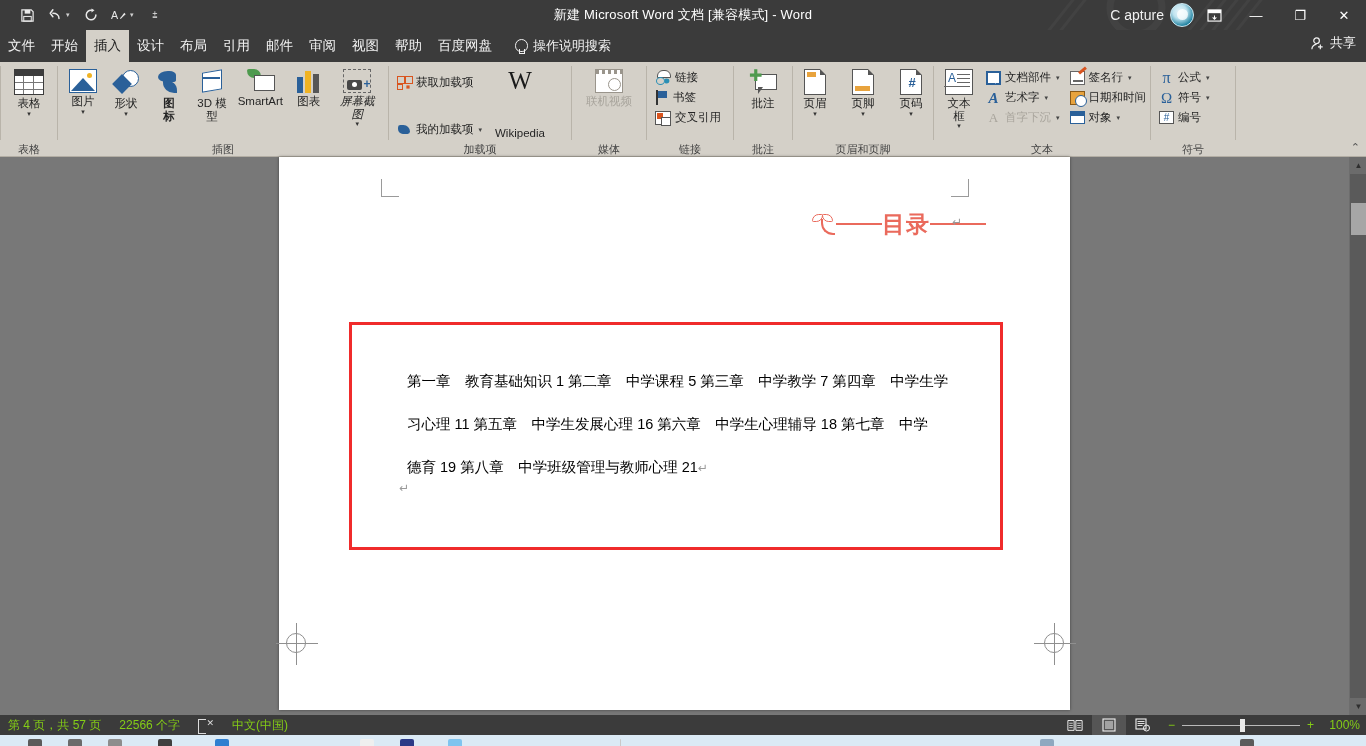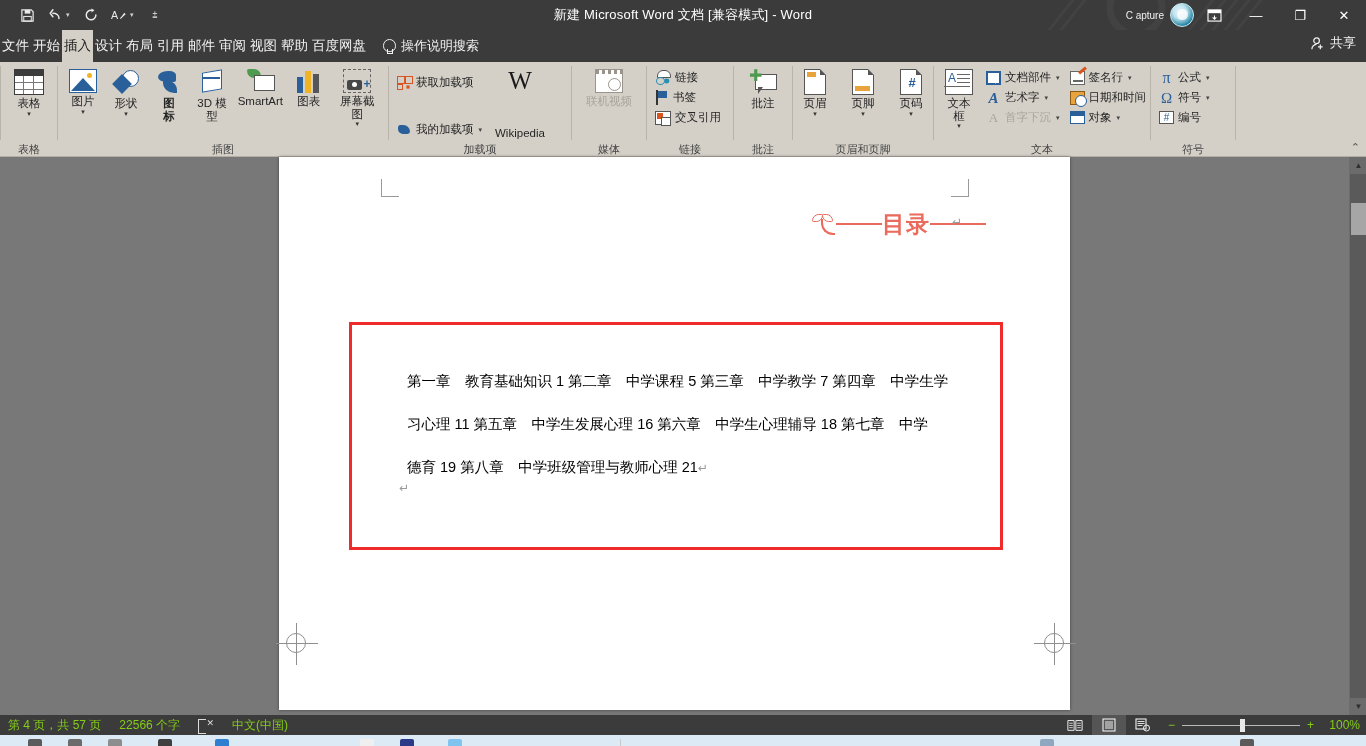--- a/index.html
+++ b/index.html
@@ -28,21 +28,21 @@
   }
   .qat-caret { font-size: 7px; color: #d0d0d0; margin-left: -4px; width: 10px; }
   .title-text {
     position: absolute; left: 0; right: 0; text-align: center;
     font-size: 13px; color: #ffffff; letter-spacing: .2px;
   }
   .title-right {
     position: absolute; right: 0; top: 0; height: 30px;
     display: flex; align-items: center; gap: 0;
   }
-  .acct-name { font-size: 10px; color: #f0f0f0; margin-right: 6px; }
+  .acct-name { font-size: 14px; color: #f0f0f0; margin-right: 6px; }
   .avatar {
     width: 24px; height: 24px; border-radius: 50%;
     background: radial-gradient(circle at 40% 35%, #eaf6fb 0%, #bfe3ef 35%, #1b7f9e 75%, #0d4f66 100%);
     border: 1px solid #cfe9f2; position: relative; overflow: hidden;
   }
   .avatar::after {
     content: ""; position: absolute; left: 6px; top: 5px; width: 11px; height: 11px;
     border-radius: 50%; background: rgba(255,255,255,.75);
   }
   .win-btn {
@@ -50,21 +50,21 @@
     color: #ffffff; font-size: 13px;
   }
   .ribbon-opts { width: 40px; }
 
   
   .tabstrip {
     position: absolute; top: 30px; left: 0; width: 1366px; height: 32px;
     background: #3b3b3b; display: flex; align-items: stretch;
   }
   .tab {
-    padding: 0 2px; display: flex; align-items: center;
+    padding: 0 8px; display: flex; align-items: center;
     font-size: 13.5px; color: #f2f2f2; white-space: nowrap;
   }
   .tab.active { background: #d4d0c8; color: #1a1a1a; }
   .tellme {
     display: flex; align-items: center; gap: 6px; padding-left: 14px;
     font-size: 13px; color: #f2f2f2; white-space: nowrap;
   }
   .bulb { width: 13px; height: 15px; position: relative; }
   .bulb::before {
     content: ""; position: absolute; left: 1px; top: 0; width: 11px; height: 11px;
@@ -471,21 +471,21 @@
               <i></i>
               <i></i>
               <i></i>
             </span>
           <span class="lbl">图表</span>
         </div>
         <div class="bigbtn">
           <span class="ic ic32 i-shot">
               <i>+</i>
             </span>
-          <span class="lbl" style="max-width:56px;">屏幕截图</span>
+          <span class="lbl" style="max-width:56px;font-style:italic;">屏幕截图</span>
           <span class="car">▾</span>
         </div>
       </div>
       <div class="grp-label">插图</div>
     </div>
     <div class="grp-sep"></div>
 
     <div class="grp" style="width:182px;">
       <div class="grp-body">
         <div class="col" style="padding-top:6px;gap:28px;">

